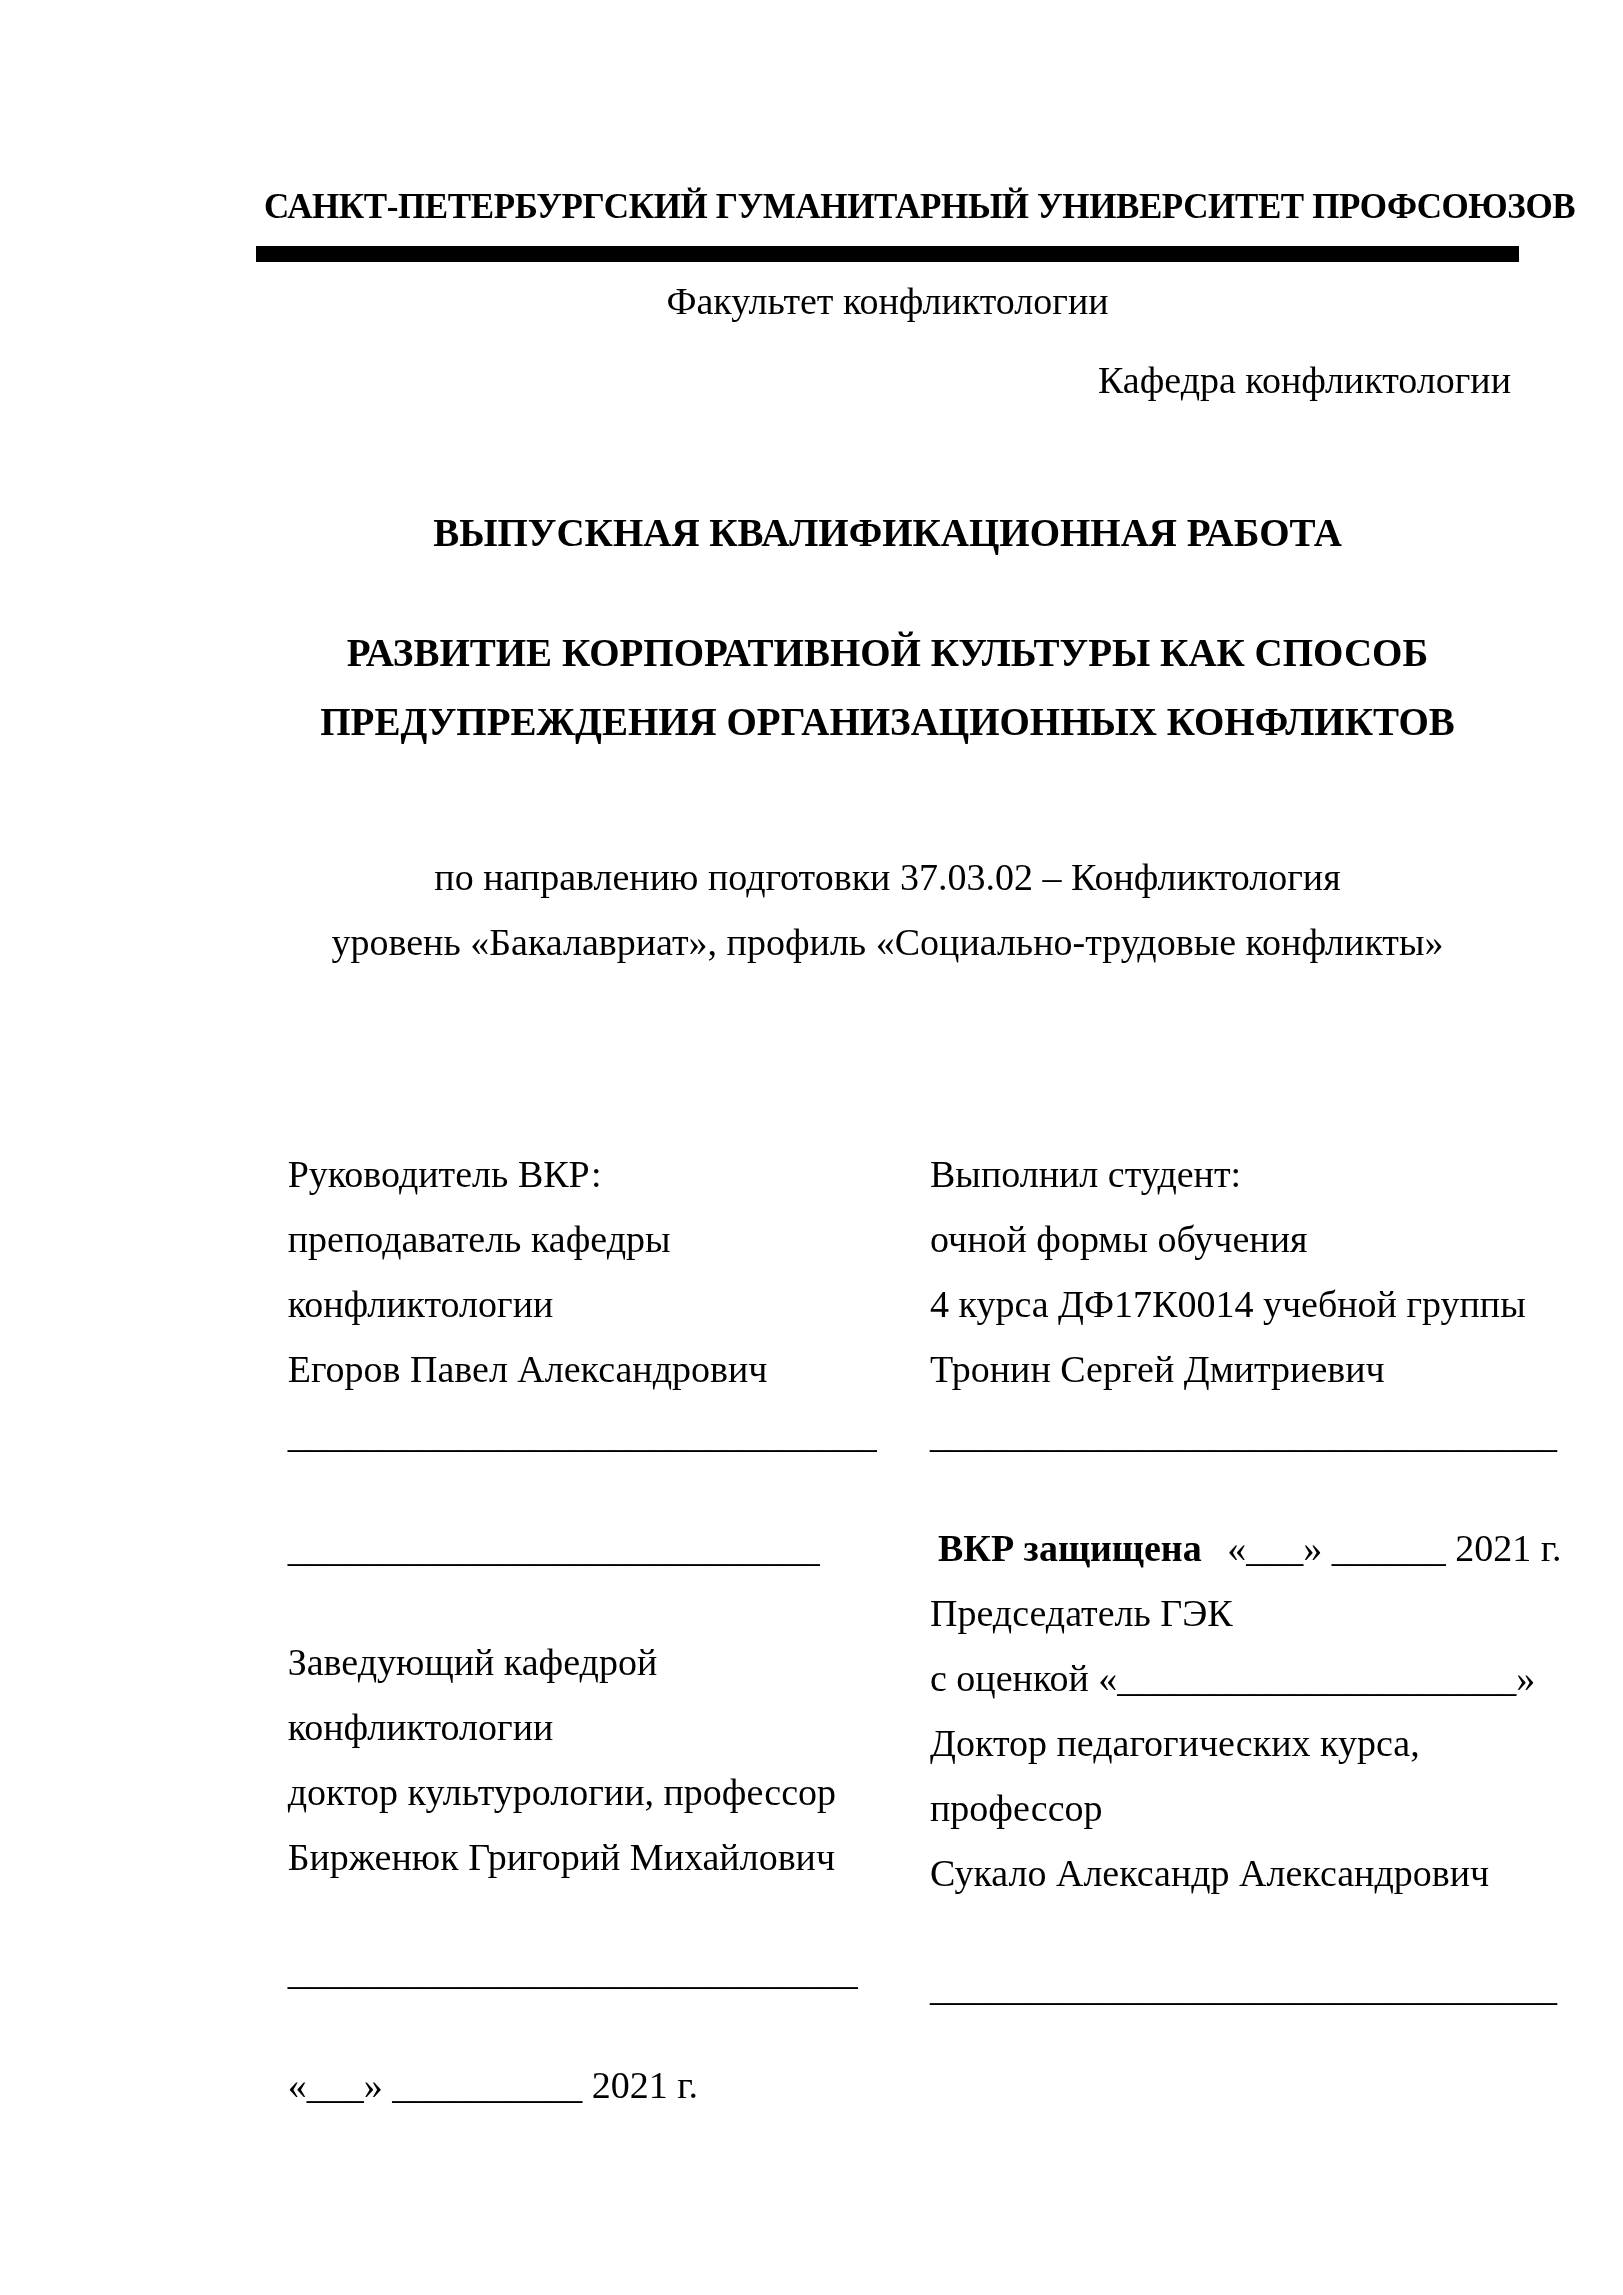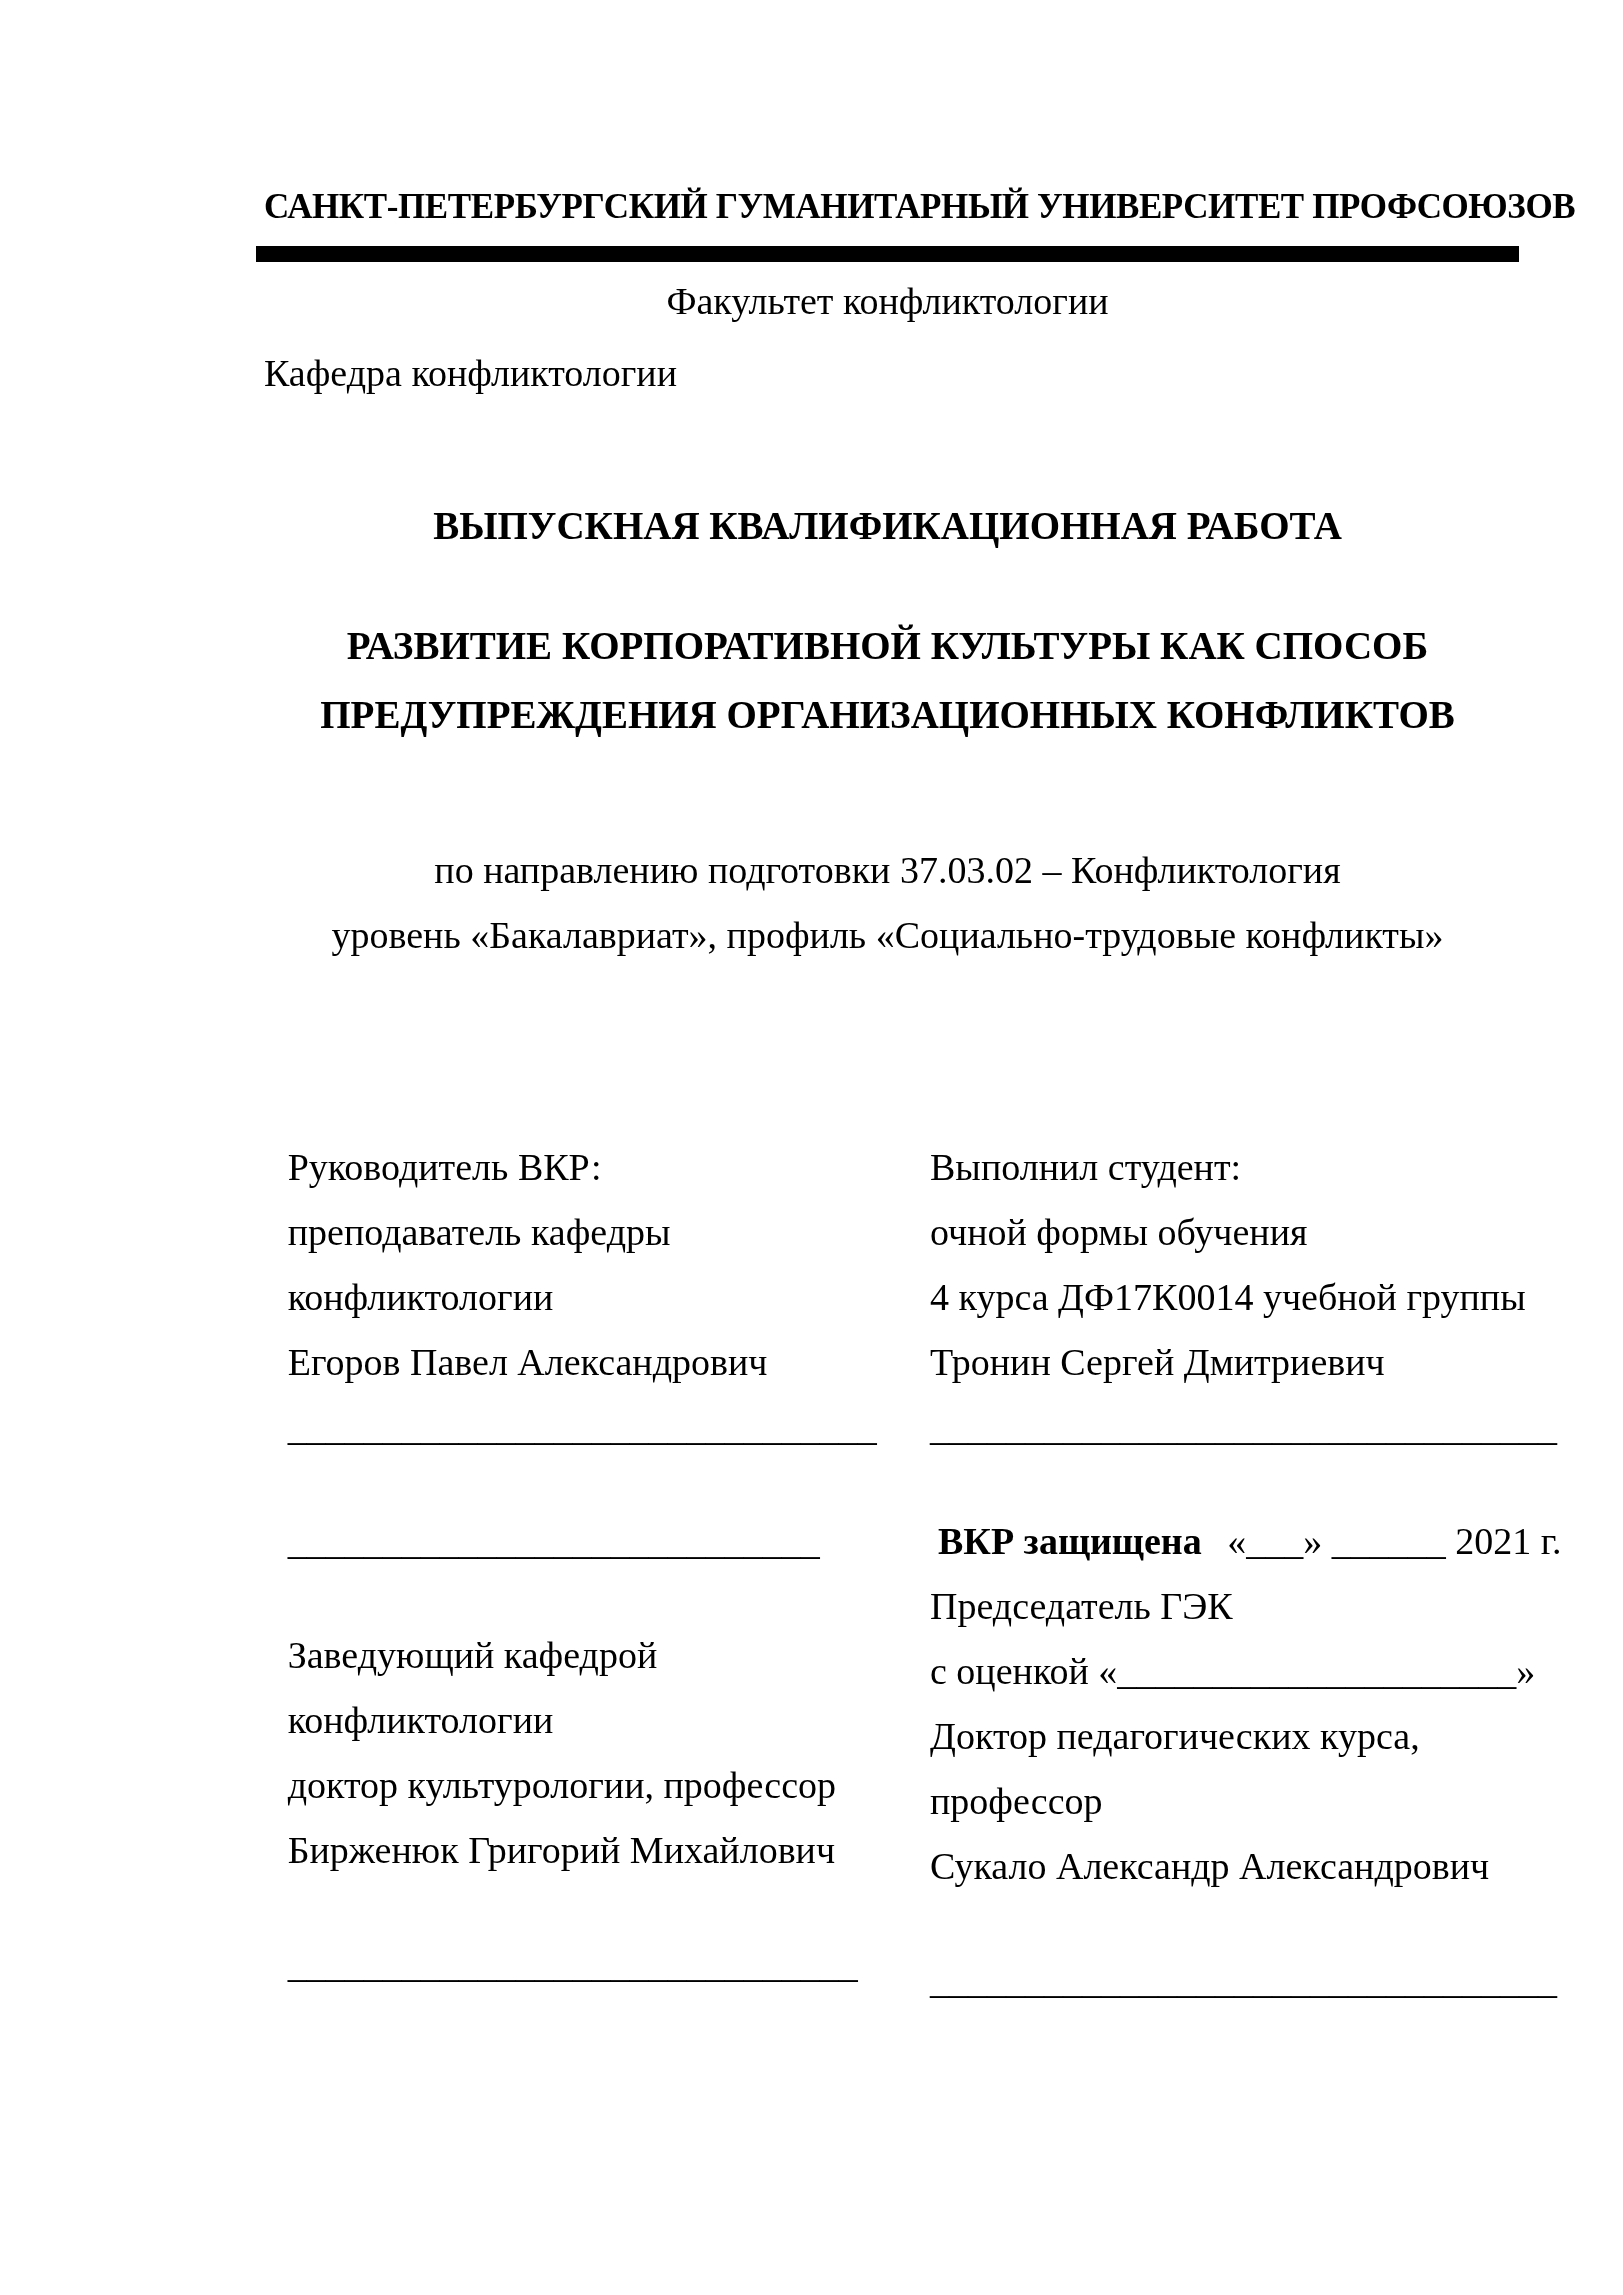--- a/index.html
+++ b/index.html
@@ -22,21 +22,21 @@
   .univ {
     font-weight: 700;
     font-size: 35px;
     line-height: 41px;
     text-align: center;
     white-space: nowrap;
     letter-spacing: -0.4px;
   }
   .rule { height: 6.3px; background: #000000; margin-top: 11px; }
   .faculty { margin-top: 9.4px; font-size: 38px; line-height: 44px; text-align: center; }
-  .dept    { margin-top: 12px; font-size: 38px; line-height: 44px; text-align: left; }
+  .dept    { margin-top: 19px; font-size: 38px; line-height: 44px; text-align: right; }
 
   .work-type {
     margin-top: 93px;
     font-size: 39px; line-height: 44px;
     font-weight: 700; text-align: center;
   }
   .thesis-title {
     margin-top: 47px;
     font-size: 39px; line-height: 53px;
     font-weight: 700; text-align: center;
@@ -93,20 +93,21 @@
         <div class="line"></div>
         <div class="line">____________________________</div>
         <div class="line"></div>
         <div class="line">Заведующий кафедрой</div>
         <div class="line">конфликтологии</div>
         <div class="line">доктор культурологии, профессор</div>
         <div class="line">Бирженюк Григорий Михайлович</div>
         <div class="line"></div>
         <div class="line">______________________________</div>
         <div class="line"></div>
+        <div class="line">«___» __________ 2021 г.</div>
       </div>
 
       <div class="col-right">
         <div class="line">Выполнил студент:</div>
         <div class="line">очной формы обучения</div>
         <div class="line">4 курса ДФ17К0014 учебной группы</div>
         <div class="line">Тронин Сергей Дмитриевич</div>
         <div class="line">_________________________________</div>
         <div class="line"></div>
         <div class="line"><span class="bold">ВКР защищена</span> <span>«___» ______ 2021 г.</span></div>

